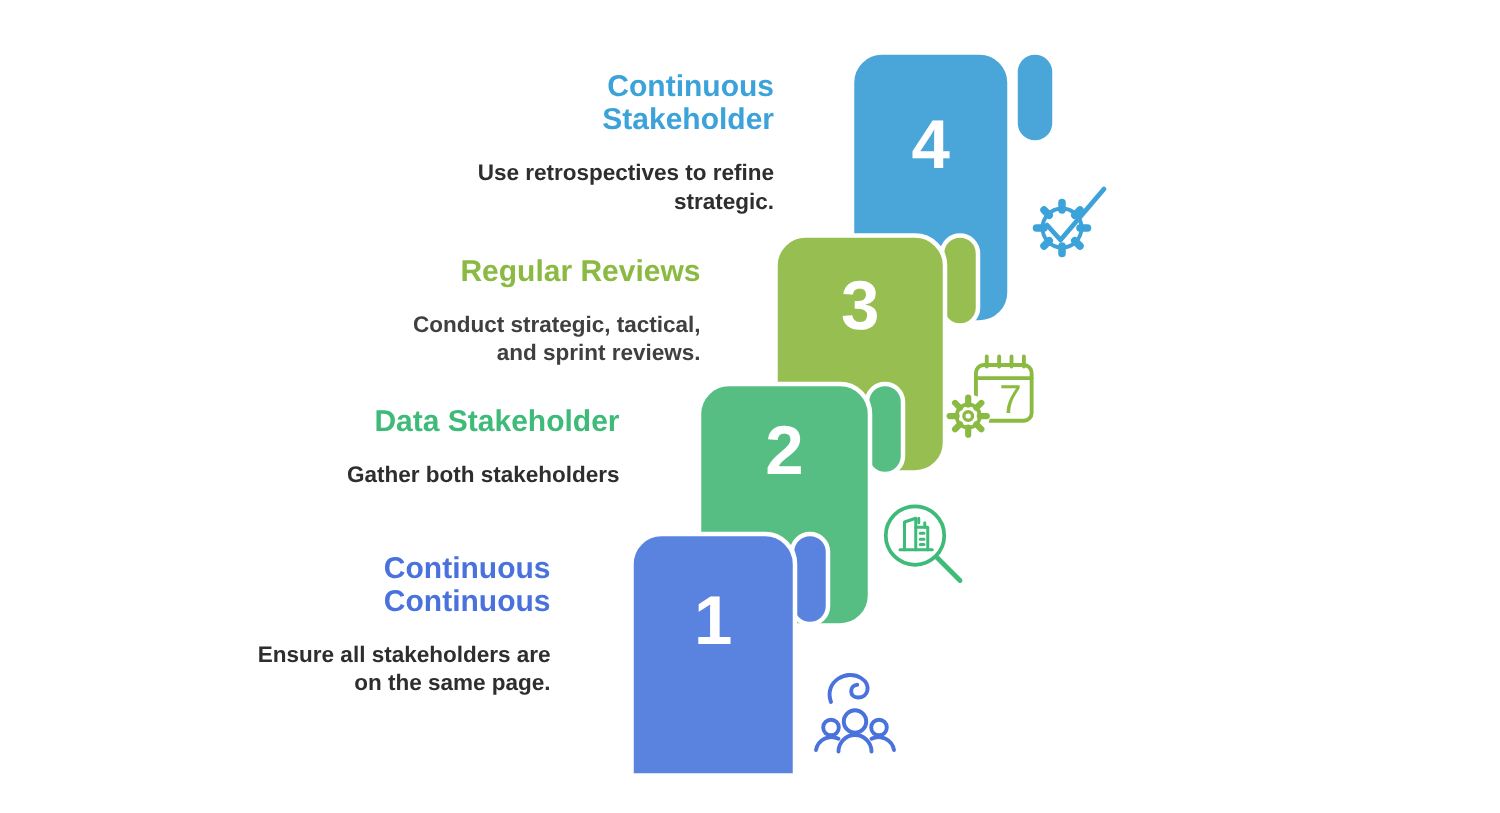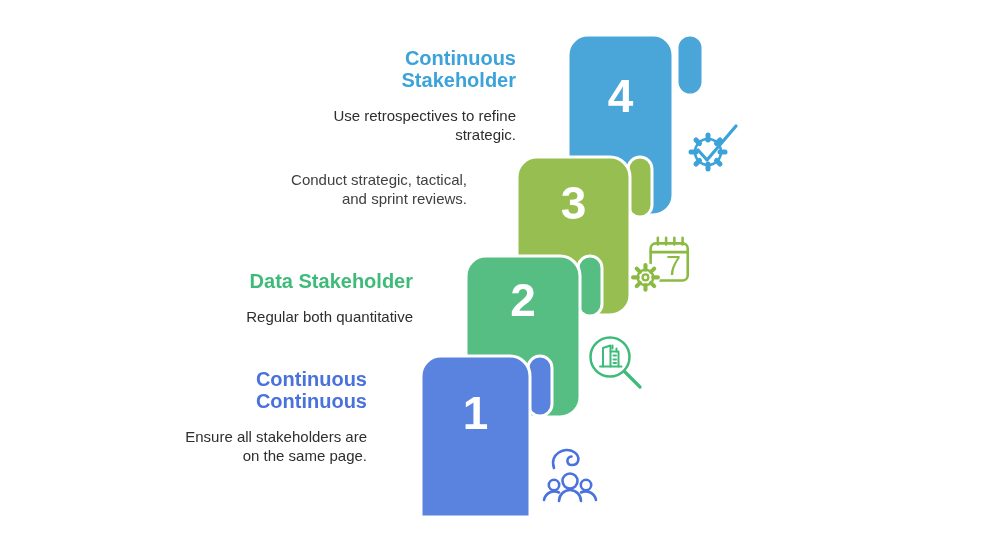--- a/index.html
+++ b/index.html
@@ -8,21 +8,21 @@
     font-family:"Liberation Sans",sans-serif;
   }
   .ribbons{position:absolute;left:0;top:0;}
   .ribbon-number{
     position:absolute;text-align:center;font-weight:700;font-size:46px;line-height:1;
     letter-spacing:0;
   }
   .step-text{position:absolute;text-align:right;}
   .step-title{margin:0 0 15px 0;font-size:20px;font-weight:700;line-height:22px;}
   .step-title span{display:block;}
-  .step-desc{margin:0;font-size:15px;line-height:19px;}
+  .step-desc{margin:0;font-size:15px;line-height:19px;font-weight:bold;}
   .step-desc span{display:block;}
   .icon{position:absolute;}
   .icon svg{display:block;}
 </style>
 </head>
 <body>
 
 <div class="canvas">
 
   <svg class="ribbons" width="1000" height="542" viewBox="0 0 1000 542">
@@ -48,33 +48,37 @@
       <span>Continuous</span>
       <span>Stakeholder</span>
     </h2>
     <p class="step-desc" style="color: rgb(46, 46, 46);">
       <span>Use retrospectives to refine</span>
       <span>strategic.</span>
     </p>
   </div>
 
   <div class="step-text" style="right:533px;top:170px;">
+    <h2 class="step-title" style="color: rgb(139, 186, 67);">
+      <span>Regular Reviews</span>
+      <span></span>
+    </h2>
     <p class="step-desc" style="color: #404040;">
       <span>Conduct strategic, tactical,</span>
       <span>and sprint reviews.</span>
     </p>
   </div>
 
   <div class="step-text" style="right:587px;top:270px;">
     <h2 class="step-title" style="color: rgb(62, 187, 121);">
       <span>Data Stakeholder</span>
       <span></span>
     </h2>
     <p class="step-desc" style="color: rgb(46, 46, 46);">
-      <span>Regular both quantitative</span>
+      <span>Gather both stakeholders</span>
     </p>
   </div>
 
   <div class="step-text" style="right:633px;top:368px;">
     <h2 class="step-title" style="color: rgb(74, 114, 221);">
       <span>Continuous</span>
       <span>Continuous</span>
     </h2>
     <p class="step-desc" style="color: rgb(46, 46, 46);">
       <span>Ensure all stakeholders are</span>

